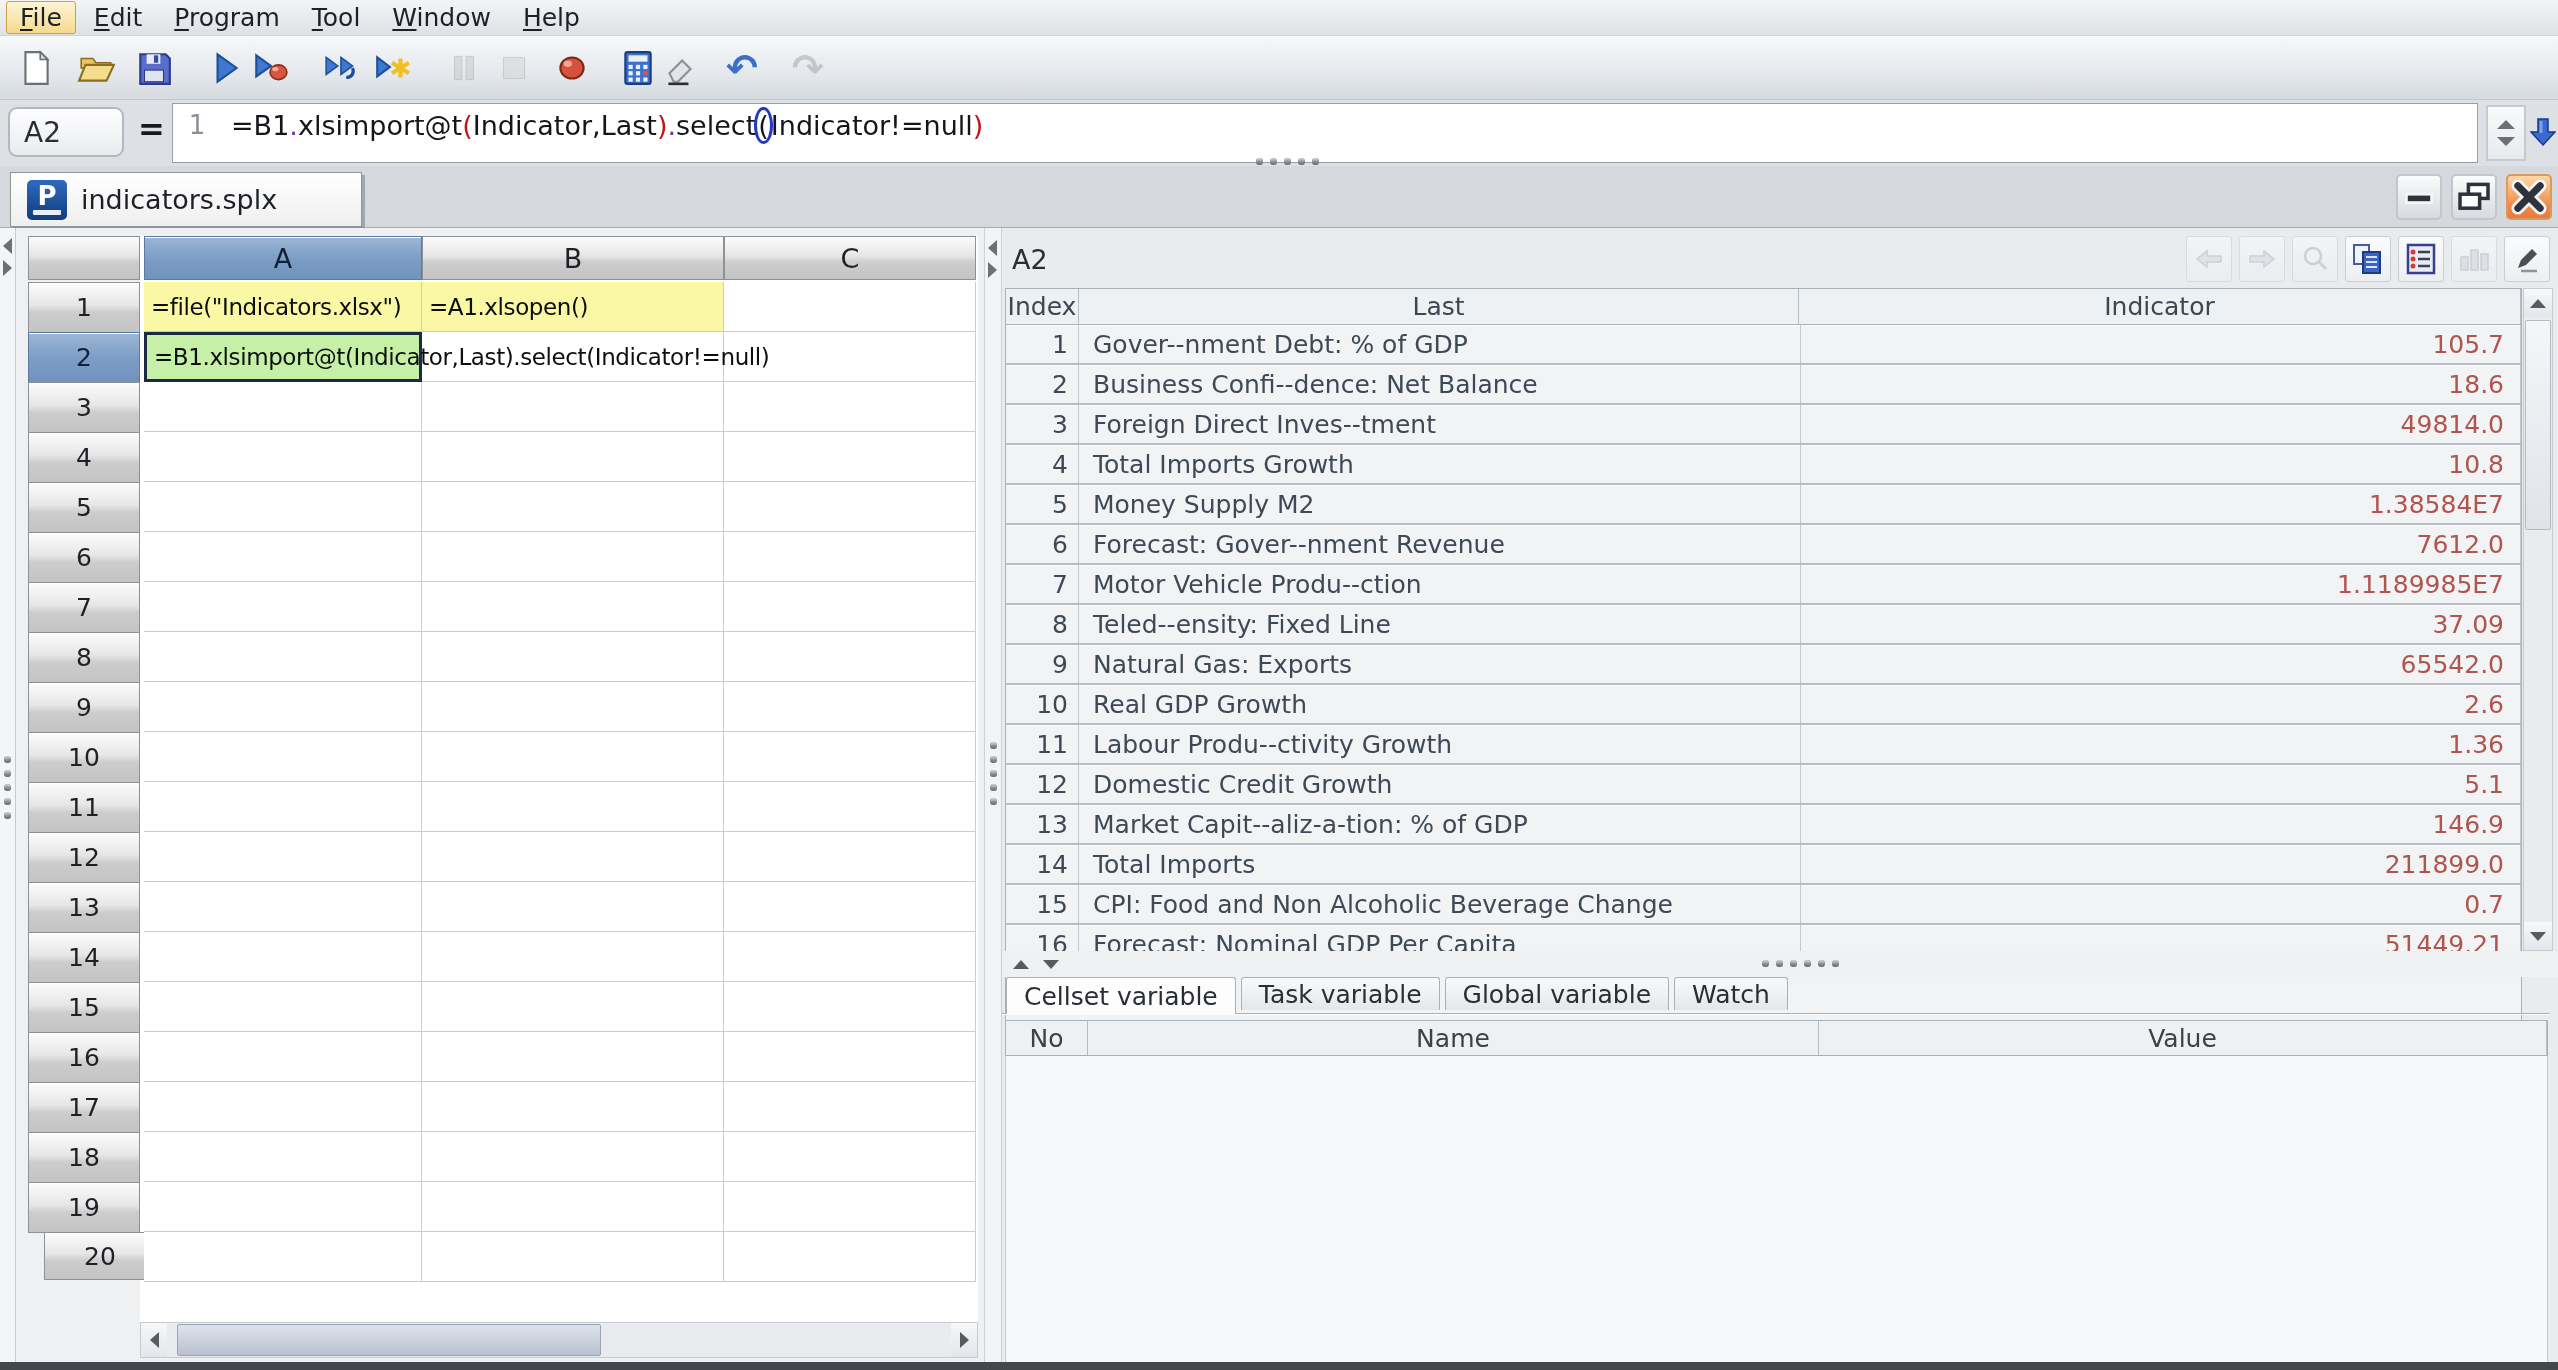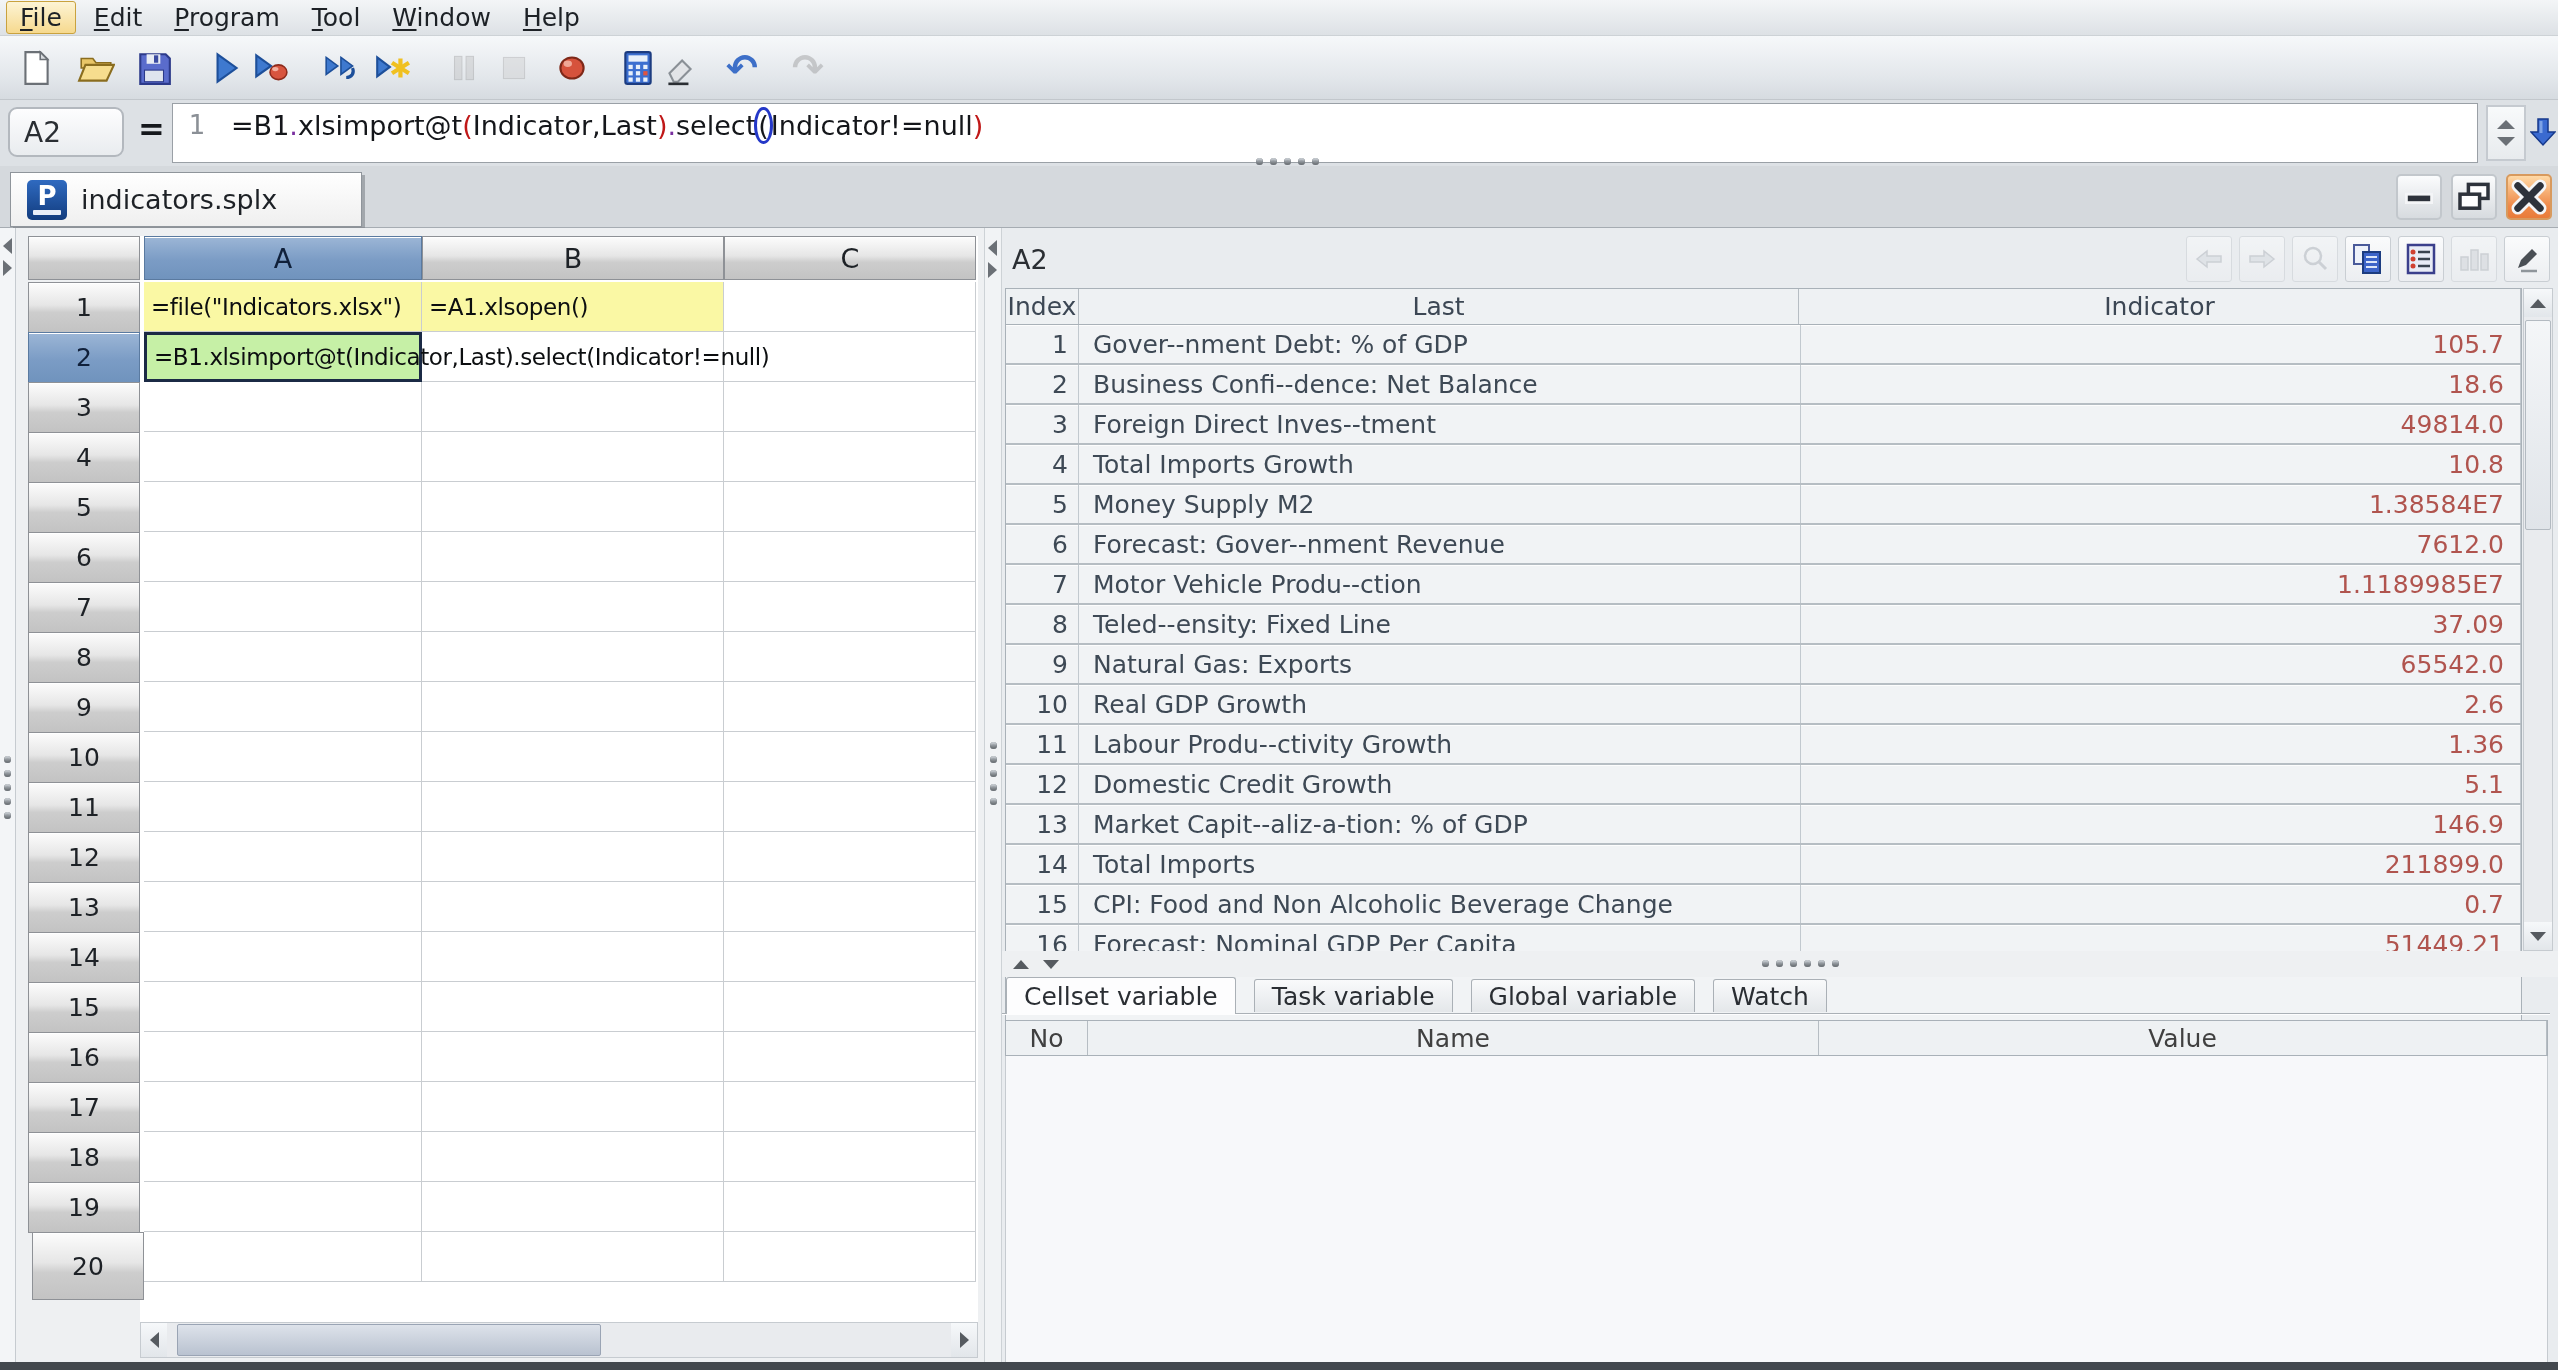--- a/index.html
+++ b/index.html
@@ -117,21 +117,21 @@
 
   .rvscroll{position:absolute;left:1521px;top:60px;width:30px;height:663px;background:#e9ebee;border:1px solid #c6cbd0;}
   .vs-btn{position:absolute;left:0;width:28px;height:28px;background:linear-gradient(#f6f8fa,#e2e6ea);
     display:flex;align-items:center;justify-content:center;}
   .vs-thumb{position:absolute;left:1px;top:31px;width:26px;height:210px;
     background:linear-gradient(#f4f6f8,#e0e4e9);border:1px solid #b3bac1;border-radius:2px;}
 
   .hsplit{position:absolute;left:0px;top:723px;width:1556px;height:26px;background:#eef0f2;}
   .mini-btn{position:absolute;top:4px;width:22px;height:18px;display:flex;align-items:center;justify-content:center;cursor:pointer;}
 
-  .btabs{position:absolute;left:4px;top:749px;height:37px;display:flex;align-items:center;gap:18px;}
+  .btabs{position:absolute;left:4px;top:749px;height:37px;display:flex;align-items:flex-start;gap:5px;}
   .btab{height:33px;display:flex;align-items:center;padding:0 17px;font-size:25px;color:#2a2e33;
     background:linear-gradient(#f9fafb,#e4e7ea);border:1px solid #aab0b6;border-bottom:none;
     border-radius:3px 3px 0 0;cursor:pointer;}
   .btab.active{height:37px;background:#fdfdfe;z-index:2;}
   .btabline{position:absolute;left:0;top:785px;width:1548px;height:2px;background:#fdfdfe;border-top:1px solid #aab0b6;}
 
   .btable-head{position:absolute;left:3px;top:792px;width:1543px;height:36px;display:flex;
     background:#eef1f3;border:1px solid #a9b1b8;}
   .bt-hcell{display:flex;align-items:center;justify-content:center;font-size:25px;color:#404040;border-right:1px solid #b6bdc3;}
   .btable-body{position:absolute;left:3px;top:828px;width:1543px;height:520px;background:#f7f8fa;
@@ -403,21 +403,21 @@
         <div class="gcell" style="left: 406px; top: 854px; width: 302px; height: 50px;"></div>
         <div class="gcell" style="left: 708px; top: 854px; width: 252px; height: 50px;"></div>
         <div class="ghead btn3d rowhead" style="left: 12px; top: 904px; width: 112px; height: 51px;">18</div>
         <div class="gcell" style="left: 128px; top: 904px; width: 278px; height: 50px;"></div>
         <div class="gcell" style="left: 406px; top: 904px; width: 302px; height: 50px;"></div>
         <div class="gcell" style="left: 708px; top: 904px; width: 252px; height: 50px;"></div>
         <div class="ghead btn3d rowhead" style="left: 12px; top: 954px; width: 112px; height: 51px;">19</div>
         <div class="gcell" style="left: 128px; top: 954px; width: 278px; height: 50px;"></div>
         <div class="gcell" style="left: 406px; top: 954px; width: 302px; height: 50px;"></div>
         <div class="gcell" style="left: 708px; top: 954px; width: 252px; height: 50px;"></div>
-        <div class="ghead btn3d rowhead" style="left: 16px; top: 1004px; width: 112px; height: 68px;">20</div>
+        <div class="ghead btn3d rowhead" style="left: 28px; top: 1004px; width: 112px; height: 48px;">20</div>
         <div class="gcell" style="left: 128px; top: 1004px; width: 278px; height: 50px;"></div>
         <div class="gcell" style="left: 406px; top: 1004px; width: 302px; height: 50px;"></div>
         <div class="gcell" style="left: 708px; top: 1004px; width: 252px; height: 50px;"></div>
       </div>
     <div class="hscroll">
       <div class="hs-btn" style="margin-right:auto;">
           <i class="hchev-l"></i>
         </div>
       <div class="hs-thumb"></div>
       <div class="hs-btn">

